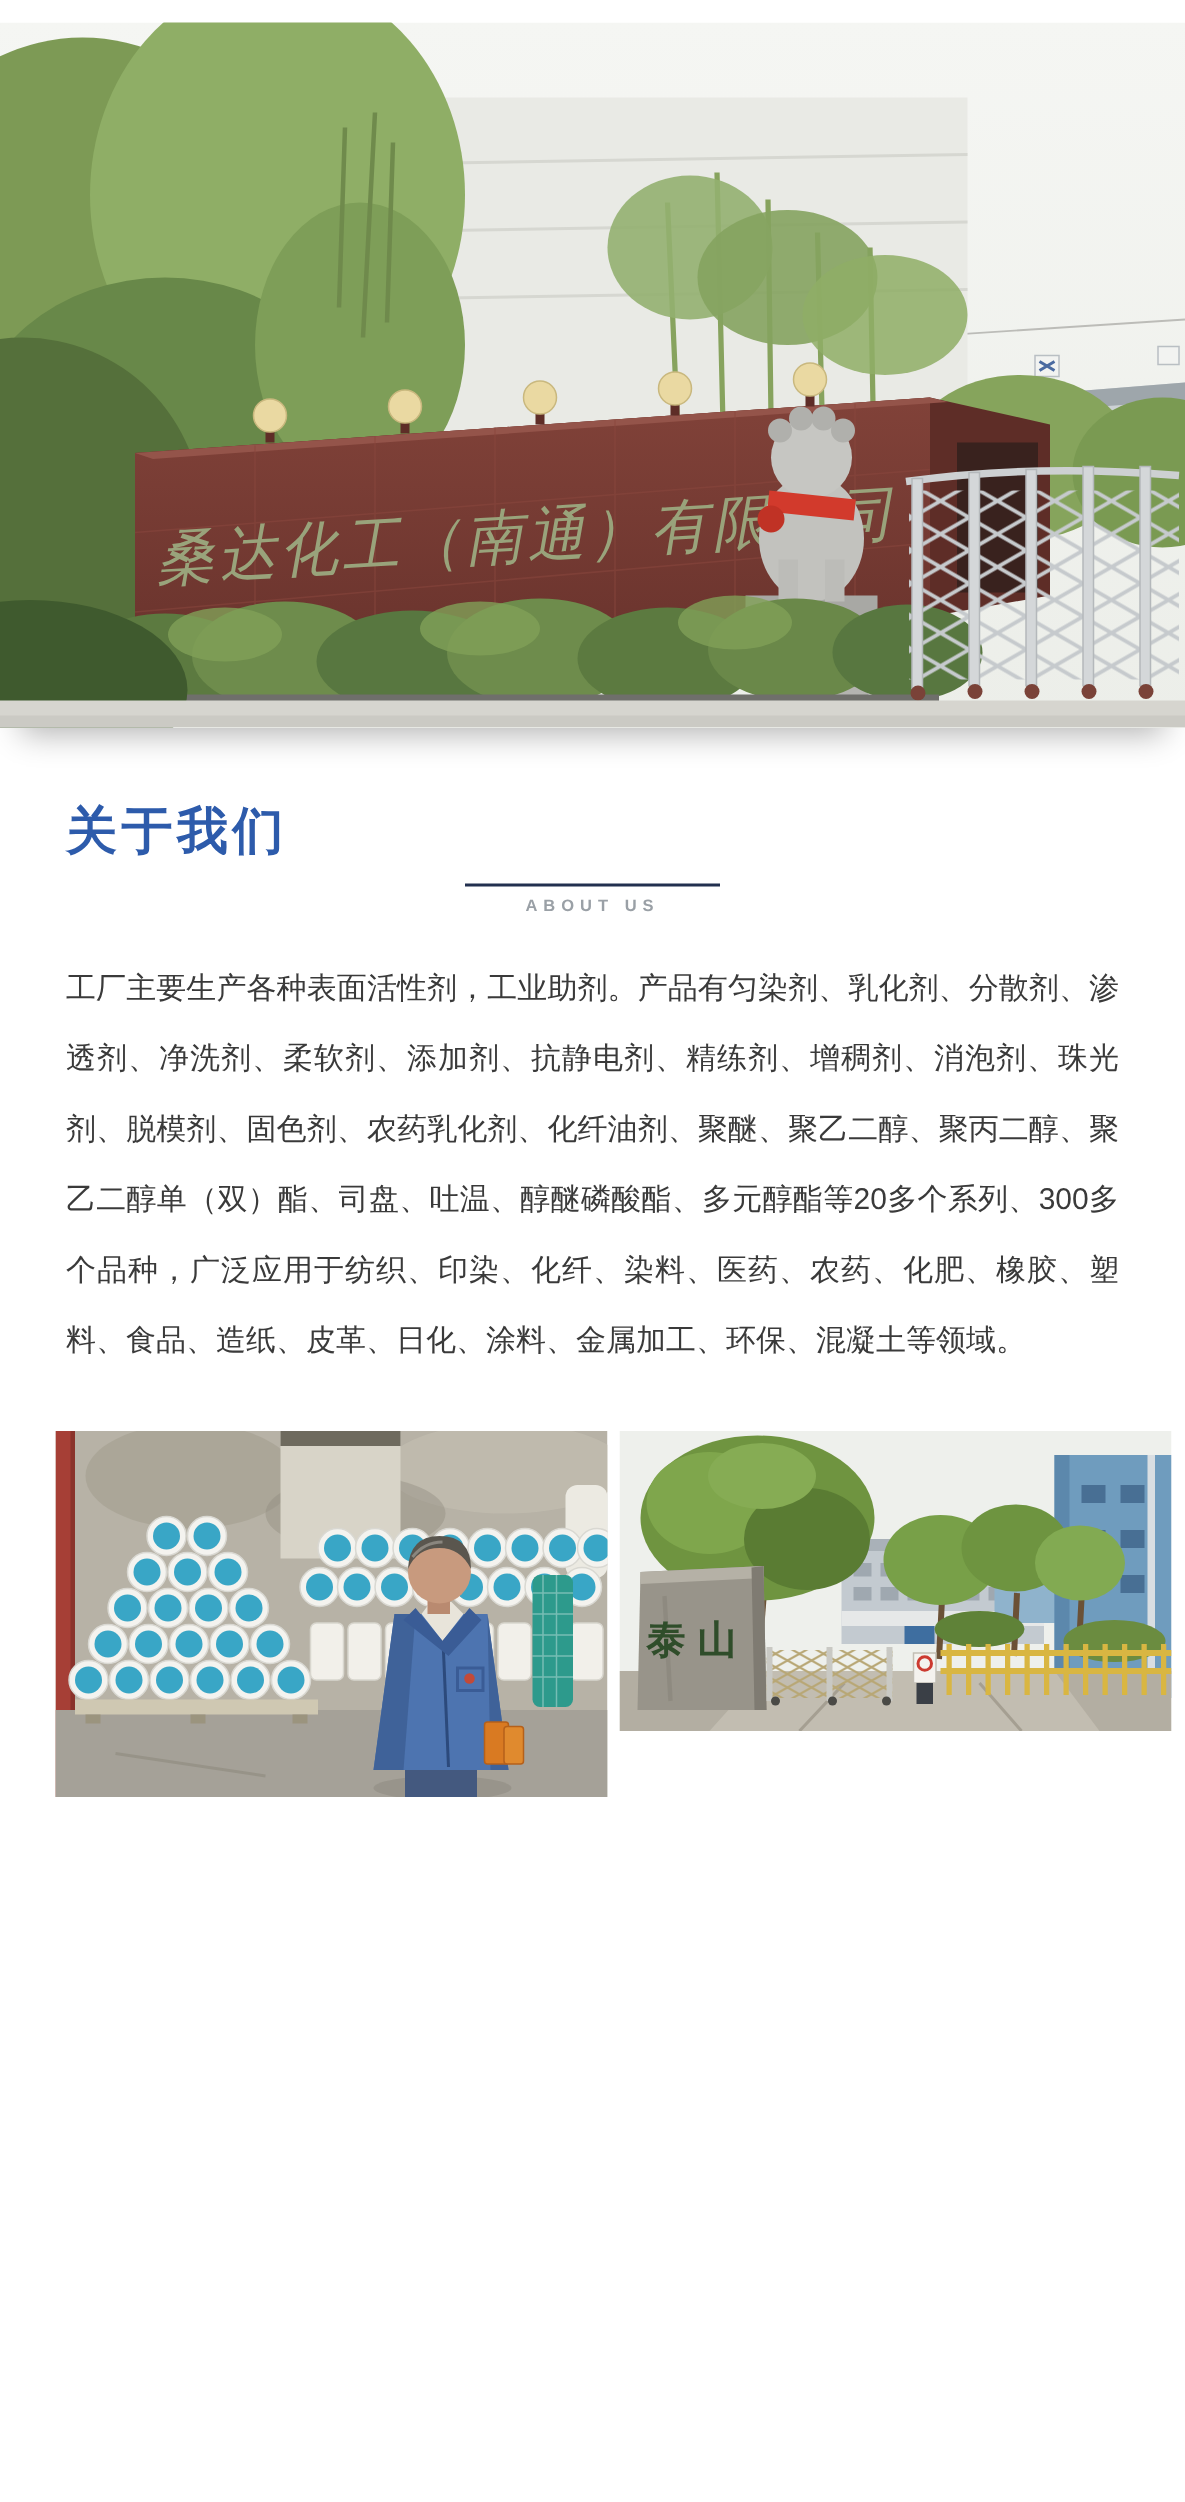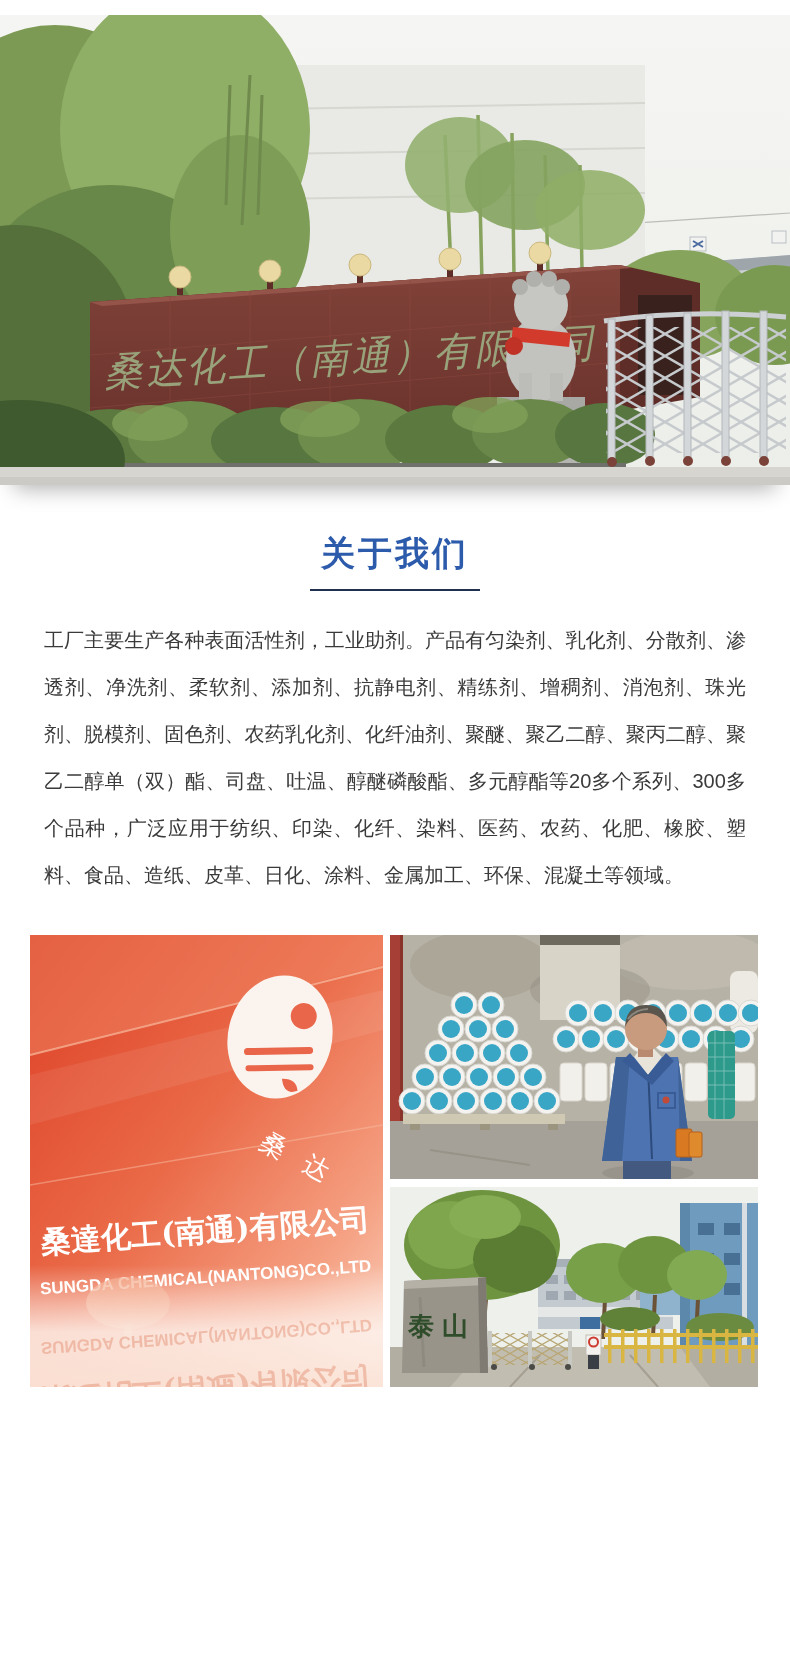--- a/index.html
+++ b/index.html
@@ -6,37 +6,37 @@
   body { font-family:"Liberation Sans","DejaVu Sans",sans-serif; }
   .page { width:790px; margin:0 auto; background:#ffffff; overflow:hidden; }
 
   
   .hero-wrap { padding-top:15px; }
   .hero-wrap svg { display:block; box-shadow:0 18px 20px -14px rgba(0,0,0,.30); }
 
   
   .about { padding:46px 44px 0 44px; }
   .about-title {
-    margin:0; text-align:center; color:#2d5bab; font-size:34px;
+    margin:0; text-align:left; color:#2d5bab; font-size:34px;
     font-weight:bold; letter-spacing:3px;
   }
   .title-underline { width:170px; border-bottom:2px solid #22304f; margin:12px auto 7px auto; }
   .about-subtitle {
     text-align:center; color:#9aa0a6; font-size:11px; letter-spacing:4px;
     font-weight:bold;
   }
   .about p {
     margin:26px 0 0 0; font-size:20px; line-height:2.35; color:#3a3a3a;
     text-align:justify;
   }
 
   
   .gallery { margin:36px 30px 0 30px; display:flex; gap:7px; }
   .gallery svg { display:block; }
-  .g-right { display:flex; flex-direction:column; gap:8px; }
+  .g-right { display:flex; flex-direction:row; gap:8px; }
   .bottom-space { height:100px; }
 </style>
 </head>
 <body>
 
 <div class="page">
 
   <div class="hero-wrap">
     <svg width="790" height="470" viewBox="0 0 790 470" xmlns="http://www.w3.org/2000/svg">
       <defs>
@@ -168,20 +168,21 @@
       </g>
 
       <rect x="0" y="452" width="790" height="18" fill="#d6d5cf"></rect>
       <rect x="0" y="462" width="790" height="8" fill="#cbcac4"></rect>
     </svg>
   </div>
 
   <div class="about">
     <h1 class="about-title">关于我们</h1>
     <div class="title-underline"></div>
+    <div class="about-subtitle">ABOUT US</div>
     <p>工厂主要生产各种表面活性剂，工业助剂。产品有匀染剂、乳化剂、分散剂、渗透剂、净洗剂、柔软剂、添加剂、抗静电剂、精练剂、增稠剂、消泡剂、珠光剂、脱模剂、固色剂、农药乳化剂、化纤油剂、聚醚、聚乙二醇、聚丙二醇、聚乙二醇单（双）酯、司盘、吐温、醇醚磷酸酯、多元醇酯等20多个系列、300多个品种，广泛应用于纺织、印染、化纤、染料、医药、农药、化肥、橡胶、塑料、食品、造纸、皮革、日化、涂料、金属加工、环保、混凝土等领域。</p>
   </div>
 
   <div class="gallery">
 
     <svg width="353" height="452" viewBox="0 0 353 452" xmlns="http://www.w3.org/2000/svg">
       <defs>
         <linearGradient id="redG" x1="0" y1="0" x2="1" y2="1">
           <stop offset="0" stop-color="#dd4026"></stop>
           <stop offset="0.45" stop-color="#ea6a48"></stop>

